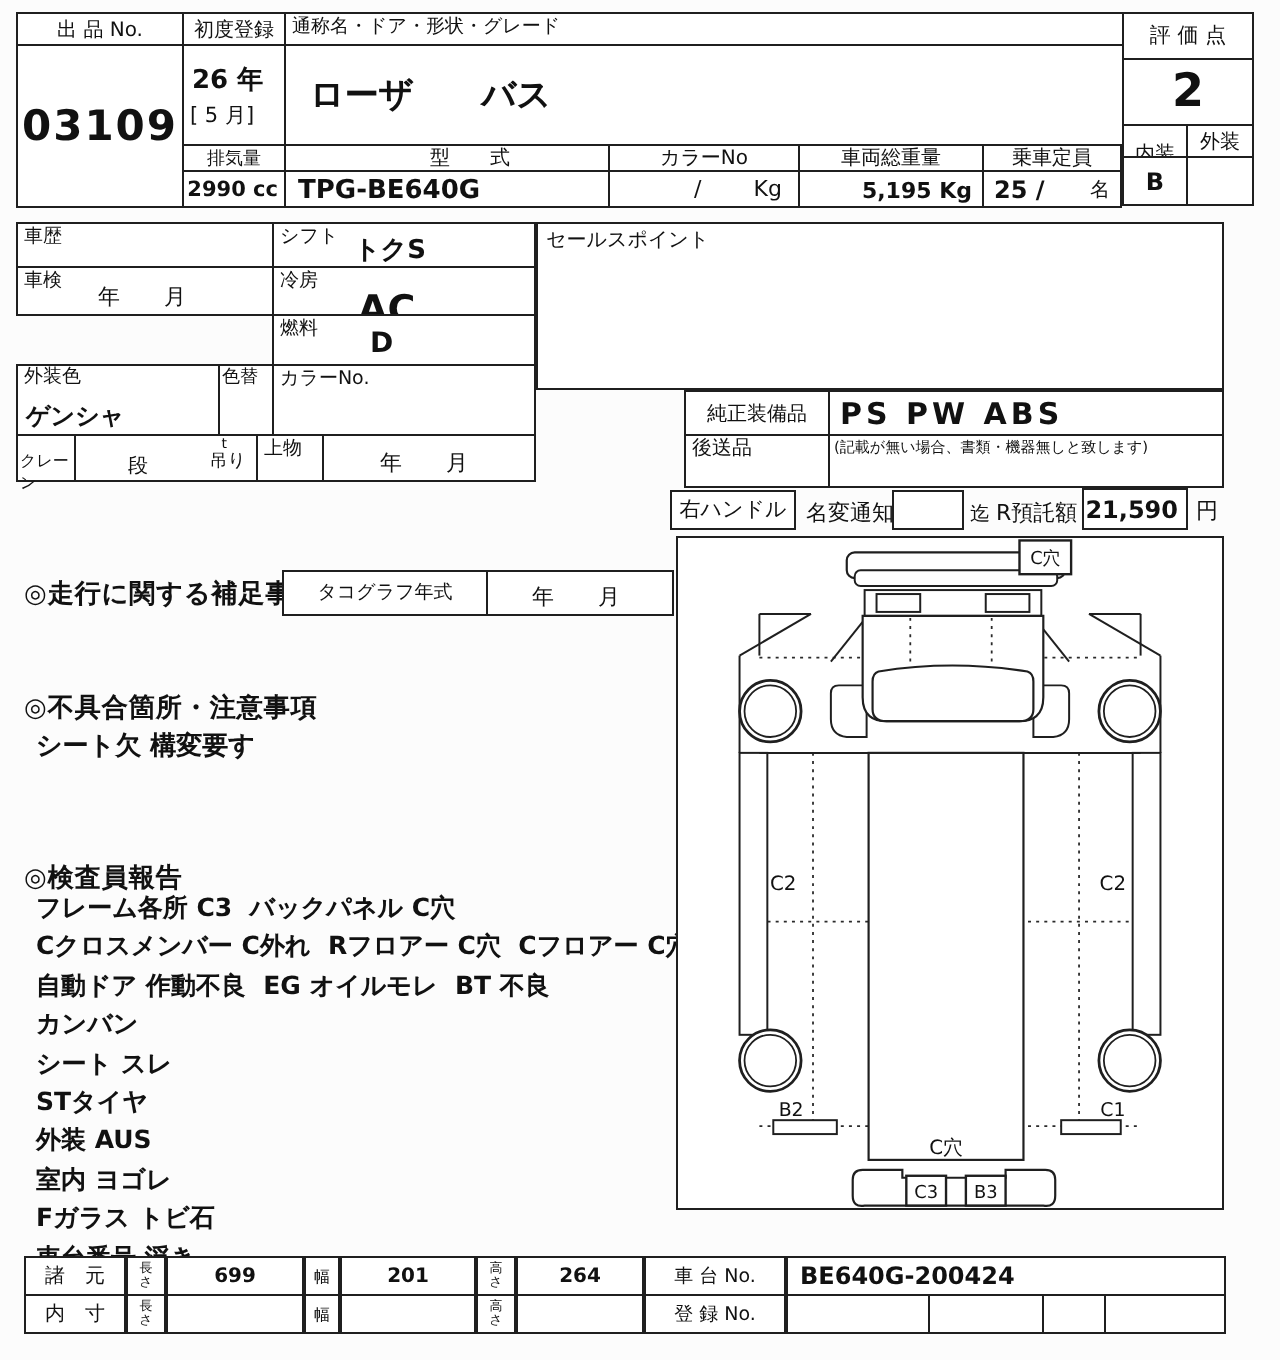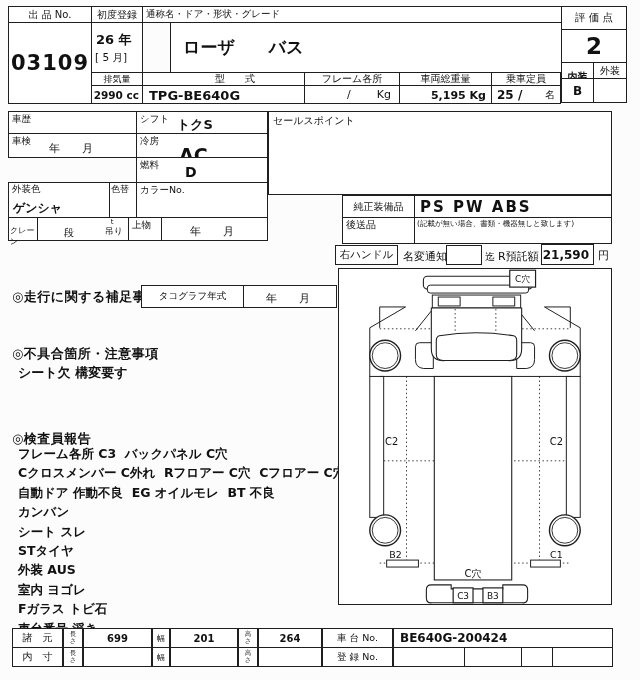--- a/index.html
+++ b/index.html
@@ -28,46 +28,46 @@
 
   <div class="cell hdr" style="left:91px;top:6px;width:52px;height:17px;">初度登録</div>
   <div class="cell" style="left:91px;top:22px;width:52px;height:51px;">
     <div class="abs val" style="left:4px;top:8px;font-size:13px;">26 年</div>
     <div class="abs" style="left:3px;top:28px;font-size:10.5px;">[ 5 月]</div>
   </div>
 
   <div class="cell" style="left:142px;top:6px;width:420px;height:17px;">
     <div class="lbl">通称名・ドア・形状・グレード</div>
   </div>
-  <div class="cell val" style="left:142px;top:22px;width:420px;height:51px;font-size:17px;padding:13px 0 18px 12px;margin-left:28px;">ローザ　　バス</div>
+  <div class="cell val" style="left:142px;top:22px;width:420px;height:51px;font-size:17px;padding:13px 0 18px 12px;">ローザ　　バス</div>
 
   <div class="cell hdr" style="left:91px;top:72px;width:52px;height:14px;font-size:9px;">排気量</div>
   <div class="cell val" style="left:91px;top:85px;width:52px;height:19px;font-size:10.5px;text-align:right;padding:3px 3px 0 0;">2990 cc</div>
 
   <div class="cell hdr" style="left:142px;top:72px;width:186px;height:14px;">型　　式</div>
   <div class="cell val" style="left:142px;top:85px;width:163px;height:19px;font-size:13px;padding:2px 0 0 6px;">TPG-BE640G</div>
 
-  <div class="cell hdr" style="left:304px;top:72px;width:96px;height:14px;">フレーム各所</div>
+  <div class="cell hdr" style="left:304px;top:72px;width:96px;height:14px;">カラーNo</div>
   <div class="cell" style="left:304px;top:85px;width:96px;height:19px;display:flex;justify-content:space-between;align-items:center;padding:0 8px 0 42px;font-size:11px;">
     <span>/</span>
     <span>Kg</span>
   </div>
 
   <div class="cell hdr" style="left:399px;top:72px;width:93px;height:14px;">車両総重量</div>
   <div class="cell val" style="left:399px;top:85px;width:93px;height:19px;font-size:11px;text-align:right;padding:3px 5px 0 0;">5,195 Kg</div>
 
   <div class="cell hdr" style="left:491px;top:72px;width:70px;height:14px;">乗車定員</div>
   <div class="cell" style="left:491px;top:85px;width:70px;height:19px;display:flex;justify-content:space-between;align-items:center;padding:0 5px;">
     <span class="val" style="font-size:12px;">25 /</span>
     <span style="font-size:10px;">名</span>
   </div>
 
   <div class="cell hdr" style="left:561px;top:6px;width:66px;height:24px;font-size:10.5px;">評 価 点</div>
   <div class="cell ctr val" style="left:561px;top:29px;width:66px;height:34px;font-size:23px;">2</div>
-  <div class="cell hdr" style="left:561px;top:62px;width:33px;height:29px;font-weight:bold;">内装</div>
+  <div class="cell hdr" style="left:561px;top:62px;width:33px;height:29px;">内装</div>
   <div class="cell hdr" style="left:593px;top:62px;width:34px;height:17px;">外装</div>
   <div class="cell ctr val" style="left:561px;top:78px;width:33px;height:25px;font-size:12px;">B</div>
   <div class="cell ctr" style="left:593px;top:78px;width:34px;height:25px;"></div>
 
   <div class="cell" style="left:8px;top:111px;width:129px;height:23px;">
     <div class="lbl">車歴</div>
   </div>
   <div class="cell" style="left:136px;top:111px;width:132px;height:23px;">
     <div class="lbl abs" style="left:0;top:0;">シフト</div>
     <div class="abs val" style="left:40px;top:4px;font-size:13px;">トクS</div>

